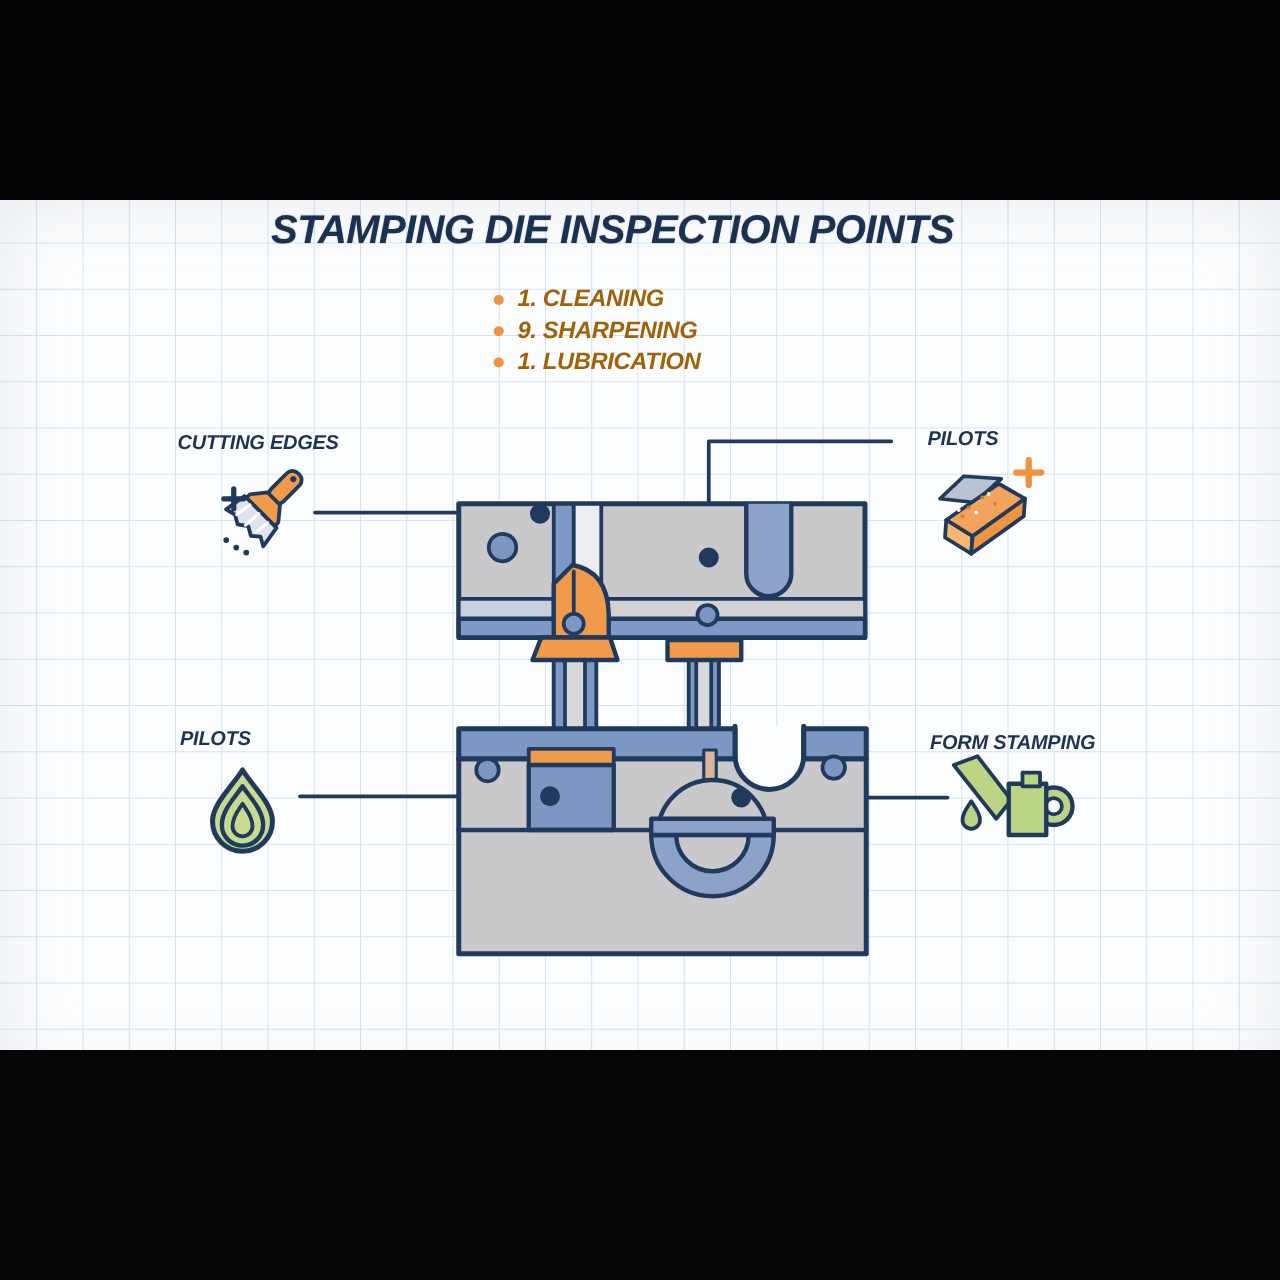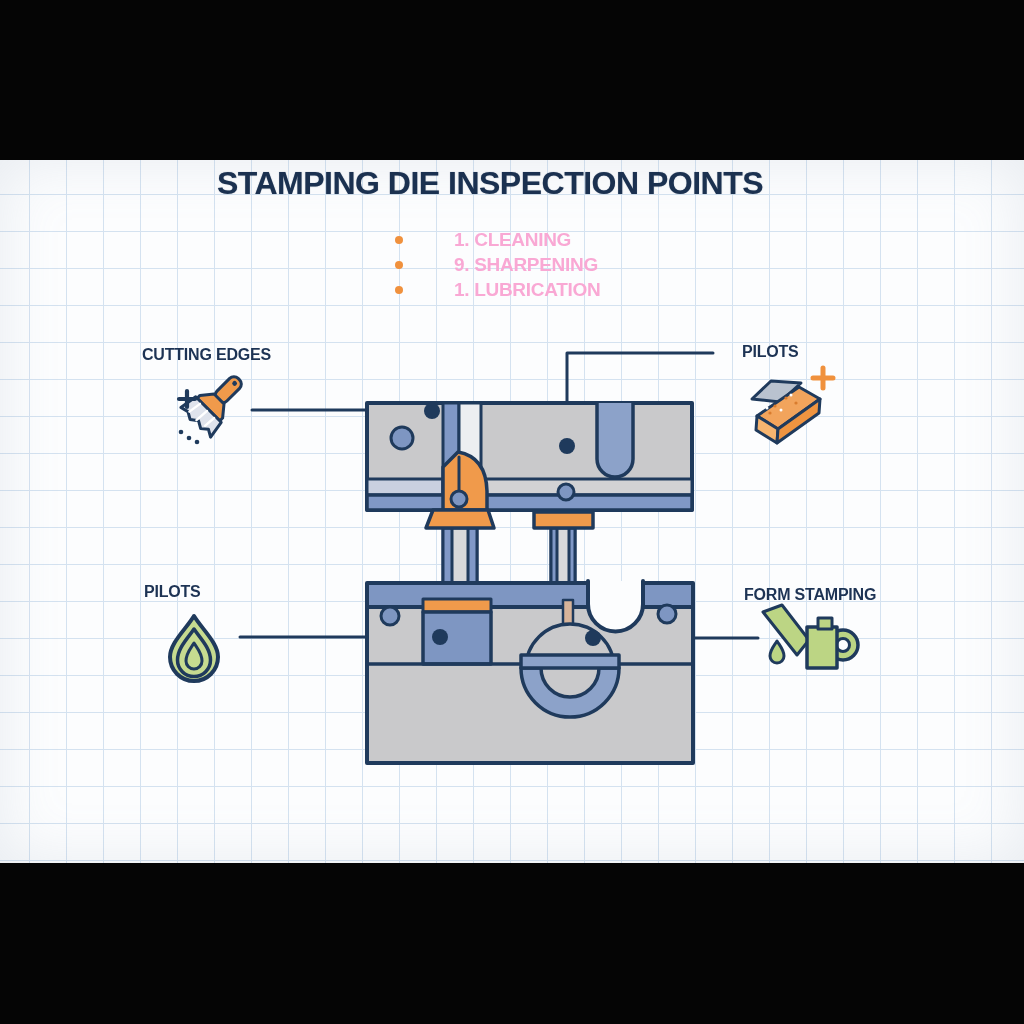--- a/index.html
+++ b/index.html
@@ -1,33 +1,33 @@
 <!DOCTYPE html>
 <html><head>
 <meta charset="utf-8">
 <style>
   html,body{margin:0;padding:0;background:#060606;}
-  .stage{position:relative;width:1024px;height:1024px;margin:0 auto;overflow:hidden;
-         font-family:"Liberation Sans","DejaVu Sans",sans-serif;background:#060606;}
+  .stage{position:relative;width:1024px;height:840px;margin:0 auto;overflow:hidden;
+         font-family:"Liberation Sans","DejaVu Sans",sans-serif;background:#060606;font-style:italic;}
   .letterbox{position:absolute;left:0;width:1024px;background:#050505;}
   .letterbox.top{top:0;height:160px;}
   .letterbox.bottom{top:863px;height:161px;}
   .paper{position:absolute;left:0;top:160px;width:1024px;height:703px;
          background-color:#fcfdfe;
          background-image:linear-gradient(#d4e2f0 1px,transparent 1px),
                           linear-gradient(90deg,#d4e2f0 1px,transparent 1px);
          background-size:37px 37px;background-position:-8px -3px;
          box-shadow:inset 0 0 60px rgba(140,155,175,.18);}
   .title{position:absolute;left:190px;top:165px;width:600px;text-align:center;
          font-size:32px;font-weight:700;letter-spacing:-.5px;color:#1b3150;
          text-shadow:0 0 1px rgba(27,49,80,.45);white-space:nowrap;}
   .checklist{position:absolute;left:395px;top:231px;}
   .check-item{display:flex;align-items:center;margin-bottom:7px;height:18px;}
   .bullet{width:8px;height:8px;border-radius:50%;background:#f0913d;margin-right:11px;flex:0 0 auto;}
-  .check-item span{font-size:19px;font-weight:700;letter-spacing:-.3px;color:#f9a8d4;white-space:nowrap;margin-left:40px;}
+  .check-item span{font-size:19px;font-weight:700;letter-spacing:-.3px;color:#a16207;white-space:nowrap;}
   .callout-label{position:absolute;font-size:16px;font-weight:700;letter-spacing:-.2px;
                  color:#1d3354;white-space:nowrap;}
   #lbl-cutting{left:142px;top:346px;}
   #lbl-pilots-top{left:742px;top:343px;}
   #lbl-pilots-bottom{left:144px;top:583px;}
   #lbl-form{left:744px;top:586px;}
   svg.diagram{position:absolute;left:0;top:0;width:1024px;height:1024px;}
   .o{stroke:#1f3a5c;stroke-linejoin:round;stroke-linecap:round;}
 </style>
 </head>

